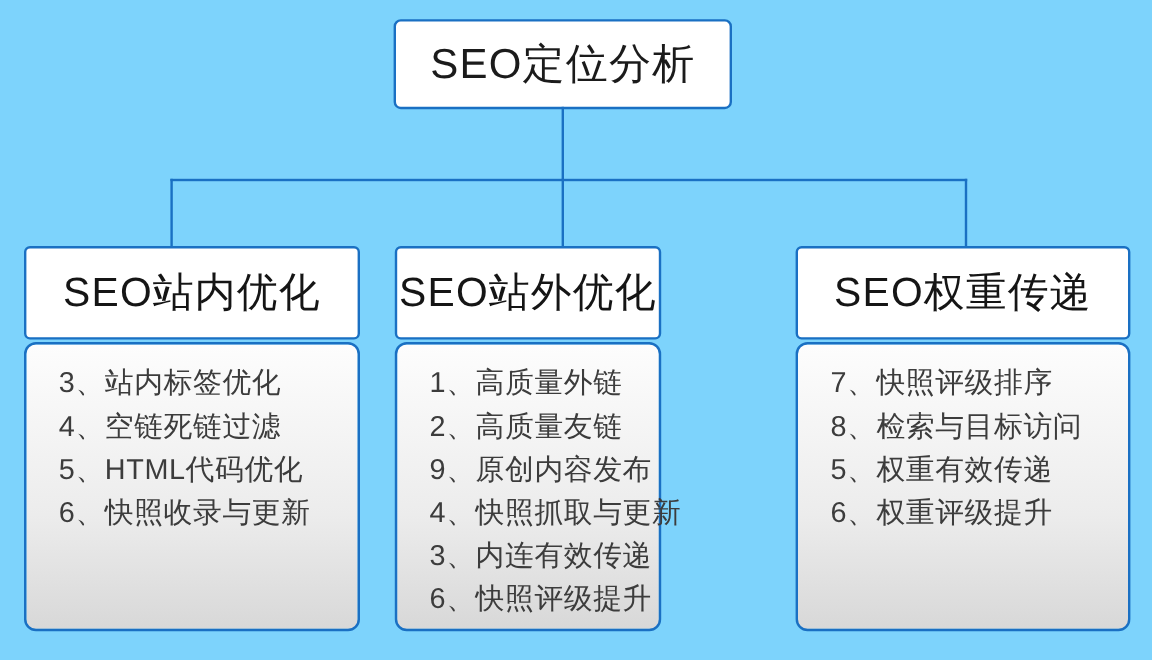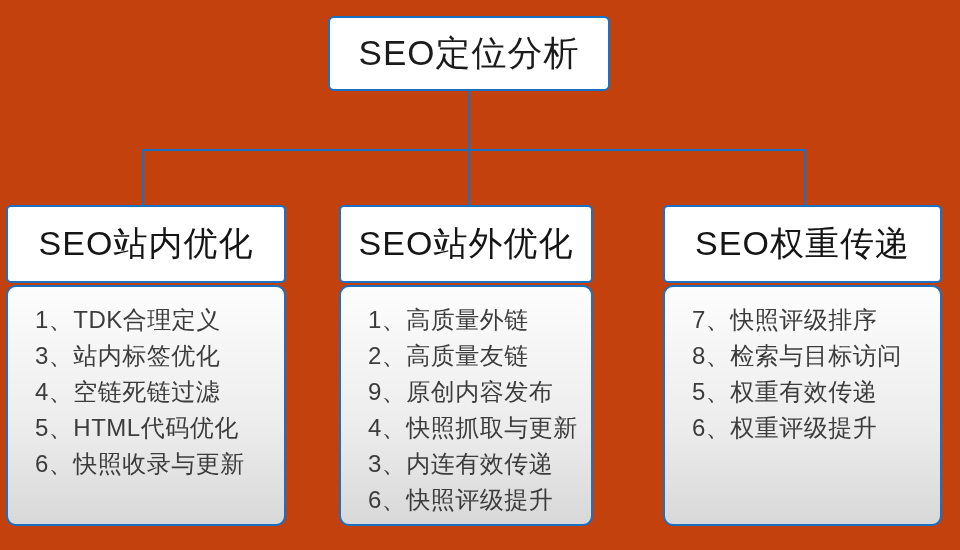--- a/index.html
+++ b/index.html
@@ -1,29 +1,29 @@
 <!DOCTYPE html>
 <html><head>
 <meta charset="utf-8">
 <style>
   html,body{margin:0;padding:0;background:#ffffff;}
   .canvas{
-    position:relative;width:960px;height:550px;background:#c2410c;overflow:hidden;
+    position:relative;width:960px;height:550px;background:#7dd3fc;overflow:hidden;
     font-family:"Liberation Sans","DejaVu Sans",sans-serif;
     --accent:#1a70c3;
   }
   .line{position:absolute;background:var(--accent);}
   .node{
     position:absolute;background:#ffffff;border:2px solid var(--accent);
     border-radius:6px;display:flex;align-items:center;justify-content:center;
   }
   .top-box{left:328px;top:16px;width:278px;height:71px;font-size:35px;color:#1b1b1b;letter-spacing:1px;}
   .col{position:absolute;top:205px;}
-  .col-1{left:6px;width:280px;}
-  .col-2{left:339px;width:254px;}
+  .col-1{left:20px;width:280px;}
+  .col-2{left:329px;width:222px;}
   .col-3{left:663px;width:279px;}
   .header-box{
     height:74px;border:2px solid var(--accent);border-radius:5px;background:#ffffff;
     display:flex;align-items:center;justify-content:center;
     font-size:34px;color:#151515;letter-spacing:1px;
   }
   .body-box{
     margin-top:2px;height:241px;border:2px solid var(--accent);border-radius:10px;
     background:linear-gradient(180deg,#fdfdfd 0%,#ececec 60%,#d8d8d8 100%);
     padding:15px 0 0 27px;box-sizing:border-box;
@@ -44,21 +44,20 @@
   <div class="line" style="left:142px;top:149px;width:664px;height:2px;"></div>
   <div class="line" style="left:142px;top:149px;width:2px;height:57px;"></div>
   <div class="line" style="left:468px;top:149px;width:2px;height:57px;"></div>
   <div class="line" style="left:804px;top:149px;width:2px;height:57px;"></div>
 
   <div class="col col-1">
     <div class="header-box">
       <span>SEO站内优化</span>
     </div>
     <div class="body-box">
-      <div class="li">1、TDK合理定义</div>
       <div class="li">3、站内标签优化</div>
       <div class="li">4、空链死链过滤</div>
       <div class="li">5、HTML代码优化</div>
       <div class="li">6、快照收录与更新</div>
     </div>
   </div>
 
   <div class="col col-2">
     <div class="header-box">
       <span>SEO站外优化</span>

